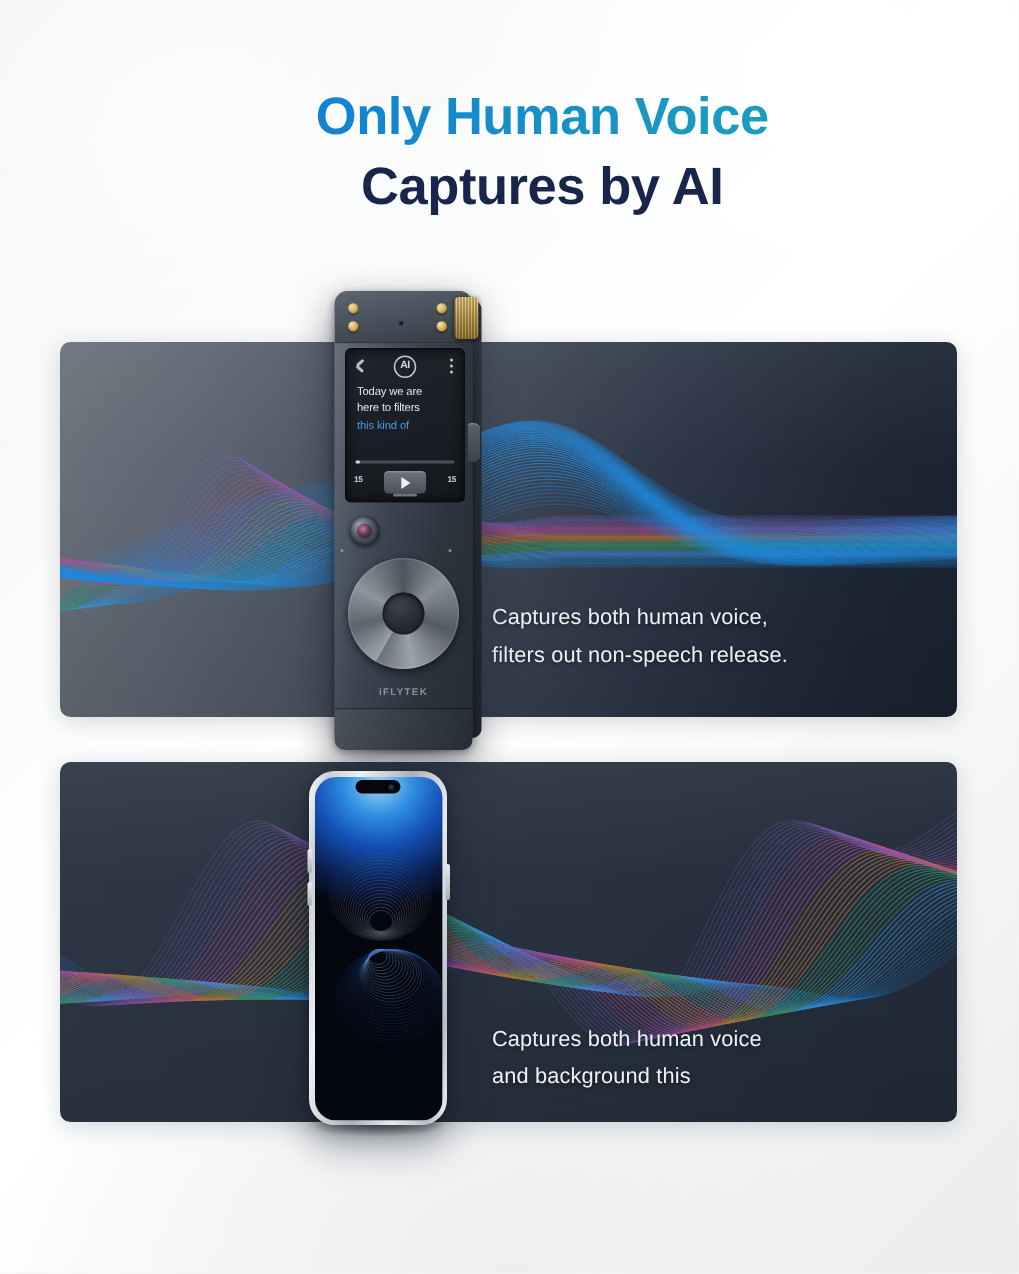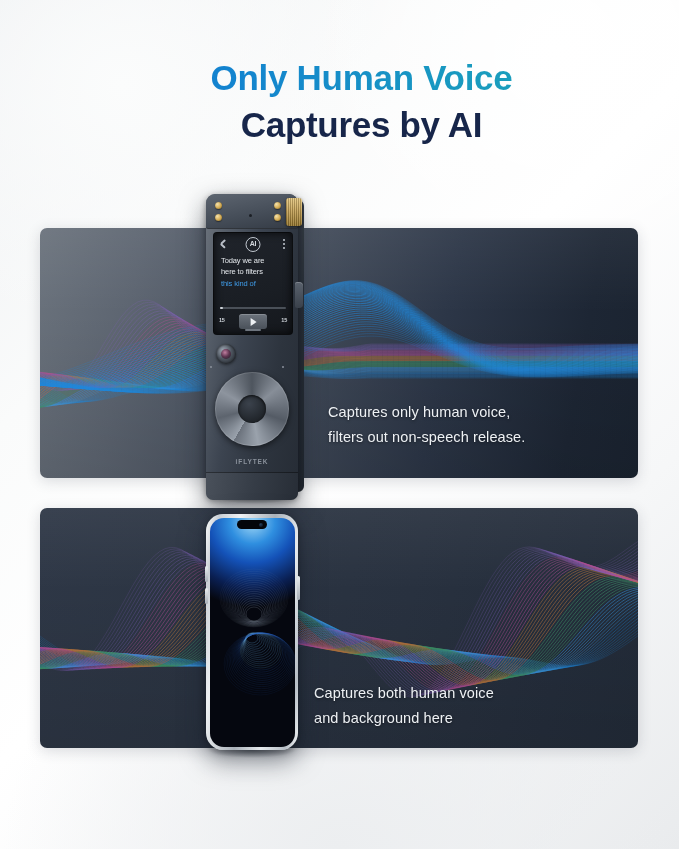--- a/index.html
+++ b/index.html
@@ -37,24 +37,24 @@
   #panel2{left:40px;top:508px;width:598px;height:240px;
     background:linear-gradient(102deg,#2e3746 0%,#2b3442 30%,#28313f 60%,#242d3b 85%,#222b38 100%);}
   .panel .sheen{position:absolute;inset:0;pointer-events:none;
     background:linear-gradient(180deg,rgba(255,255,255,.055) 0%,rgba(255,255,255,0) 34%,rgba(0,0,0,.10) 100%);}
   .wavewrap{position:absolute;inset:0;}
   .wavewrap svg{display:block;width:100%;height:100%;}
 
   .caption{position:absolute;color:#eef1f4;font-size:14.5px;line-height:1.72;
     letter-spacing:.1px;text-shadow:0 1px 3px rgba(0,0,0,.45);}
   #cap1{left:328px;top:400px;}
-  #cap2{left:314px;top:681px;}
+  #cap2{left:328px;top:681px;}
 
   
-  #recorder{position:absolute;left:198px;top:186px;width:108px;height:313px;}
+  #recorder{position:absolute;left:215px;top:186px;width:108px;height:313px;}
   .rec-body{position:absolute;left:8px;top:8px;width:92px;height:305px;border-radius:9px 9px 7px 7px;
     background:linear-gradient(100deg,#6e757e 0%,#565e69 18%,#3c4450 42%,#2d343e 70%,#262c35 100%);
     box-shadow:0 10px 26px rgba(20,26,34,.55),0 2px 6px rgba(0,0,0,.4);}
   .rec-side{position:absolute;left:96px;top:14px;width:10px;height:292px;border-radius:3px 6px 6px 3px;
     background:linear-gradient(180deg,#3b424c 0%,#2a313a 35%,#222830 100%);}
   .rec-side-btn{position:absolute;left:97px;top:96px;width:8px;height:26px;border-radius:2px 4px 4px 2px;
     background:linear-gradient(180deg,#5a626d,#3a414b);box-shadow:inset 0 1px 0 rgba(255,255,255,.22);}
   .rec-top{position:absolute;left:8px;top:8px;width:92px;height:34px;border-radius:9px 9px 2px 2px;
     background:linear-gradient(170deg,#5d6570 0%,#464e59 55%,#343b45 100%);
     border-bottom:1px solid rgba(0,0,0,.45);}
@@ -260,21 +260,21 @@
               <path d="M0.0 151.1 L5.4 150.0 L10.9 148.7 L16.3 147.3 L21.7 145.7 L27.2 144.1 L32.6 142.3 L38.1 140.4 L43.5 138.5 L48.9 136.5 L54.4 134.4 L59.8 132.2 L65.2 130.1 L70.7 127.9 L76.1 125.7 L81.5 123.5 L87.0 121.4 L92.4 119.3 L97.9 117.2 L103.3 115.2 L108.7 113.2 L114.2 111.3 L119.6 109.5 L125.0 107.8 L130.5 106.2 L135.9 104.6 L141.3 103.2 L146.8 101.8 L152.2 100.6 L157.7 99.3 L163.1 98.2 L168.5 97.1 L174.0 96.0 L179.4 94.9 L184.8 93.9 L190.3 92.8 L195.7 91.6 L201.1 90.4 L206.6 89.0 L212.0 87.6 L217.5 86.1 L222.9 84.4 L228.3 82.6 L233.8 80.6 L239.2 78.5 L244.6 76.3 L250.1 73.9 L255.5 71.5 L260.9 69.1 L266.4 66.6 L271.8 64.2 L277.3 61.9 L282.7 59.8 L288.1 57.8 L293.6 56.1 L299.0 54.7 L304.4 53.7 L309.9 53.1 L315.3 53.0 L320.7 53.2 L326.2 54.0 L331.6 55.3 L337.1 57.0 L342.5 59.2 L347.9 61.7 L353.4 64.7 L358.8 68.0 L364.2 71.6 L369.7 75.3 L375.1 79.2 L380.5 83.2 L386.0 87.2 L391.4 91.1 L396.9 94.9 L402.3 98.6 L407.7 102.0 L413.2 105.2 L418.6 108.1 L424.0 110.8 L429.5 113.1 L434.9 115.1 L440.3 116.8 L445.8 118.2 L451.2 119.4 L456.7 120.3 L462.1 120.9 L467.5 121.4 L473.0 121.6 L478.4 121.8 L483.8 121.7 L489.3 121.6 L494.7 121.4 L500.1 121.2 L505.6 120.9 L511.0 120.6 L516.5 120.2 L521.9 119.9 L527.3 119.5 L532.8 119.2 L538.2 118.9 L543.6 118.6 L549.1 118.4 L554.5 118.1 L559.9 117.9 L565.4 117.7 L570.8 117.5 L576.3 117.4 L581.7 117.3 L587.1 117.1 L592.6 117.0 L598.0 116.9" stroke="#1f8fe8" stroke-width="0.8" opacity="0.3242566127941994" fill="none"></path>
               <path d="M0.0 149.9 L5.4 148.6 L10.9 147.2 L16.3 145.7 L21.7 144.0 L27.2 142.2 L32.6 140.4 L38.1 138.4 L43.5 136.3 L48.9 134.2 L54.4 132.1 L59.8 129.9 L65.2 127.7 L70.7 125.4 L76.1 123.2 L81.5 121.0 L87.0 118.8 L92.4 116.7 L97.9 114.7 L103.3 112.7 L108.7 110.7 L114.2 108.9 L119.6 107.1 L125.0 105.5 L130.5 103.9 L135.9 102.5 L141.3 101.1 L146.8 99.9 L152.2 98.7 L157.7 97.6 L163.1 96.6 L168.5 95.6 L174.0 94.6 L179.4 93.7 L184.8 92.7 L190.3 91.7 L195.7 90.7 L201.1 89.6 L206.6 88.4 L212.0 87.0 L217.5 85.6 L222.9 84.0 L228.3 82.2 L233.8 80.3 L239.2 78.3 L244.6 76.1 L250.1 73.8 L255.5 71.4 L260.9 69.0 L266.4 66.6 L271.8 64.2 L277.3 61.8 L282.7 59.7 L288.1 57.7 L293.6 56.0 L299.0 54.6 L304.4 53.5 L309.9 52.8 L315.3 52.6 L320.7 52.8 L326.2 53.6 L331.6 54.8 L337.1 56.4 L342.5 58.5 L347.9 61.1 L353.4 64.0 L358.8 67.2 L364.2 70.7 L369.7 74.4 L375.1 78.3 L380.5 82.2 L386.0 86.2 L391.4 90.1 L396.9 93.9 L402.3 97.5 L407.7 100.9 L413.2 104.1 L418.6 107.0 L424.0 109.6 L429.5 111.9 L434.9 113.9 L440.3 115.6 L445.8 117.0 L451.2 118.1 L456.7 119.0 L462.1 119.7 L467.5 120.1 L473.0 120.4 L478.4 120.6 L483.8 120.6 L489.3 120.5 L494.7 120.3 L500.1 120.1 L505.6 119.8 L511.0 119.5 L516.5 119.2 L521.9 118.9 L527.3 118.6 L532.8 118.3 L538.2 118.0 L543.6 117.7 L549.1 117.5 L554.5 117.3 L559.9 117.1 L565.4 116.9 L570.8 116.7 L576.3 116.6 L581.7 116.5 L587.1 116.4 L592.6 116.3 L598.0 116.2" stroke="#1f8fe8" stroke-width="0.8" opacity="0.2800000000000001" fill="none"></path>
             </g>
         </g>
       </svg>
     </div>
     <div class="sheen"></div>
   </div>
 
   <div class="caption" id="cap1">
-    <div>Captures only human voice,</div>
+    <div>Captures both human voice,</div>
     <div>filters out non-speech release.</div>
   </div>
 
   <div class="panel" id="panel2">
     <div class="wavewrap">
       <svg viewBox="0 0 598 240" preserveAspectRatio="none">
         <g fill="none" stroke-width="0.8" opacity="0.9">
           <g id="p2mix">
               <path d="M0.0 128.0 L5.4 131.9 L10.9 135.6 L16.3 139.3 L21.7 142.6 L27.2 145.7 L32.6 148.5 L38.1 150.8 L43.5 152.7 L48.9 154.2 L54.4 155.3 L59.8 156.0 L65.2 156.2 L70.7 156.1 L76.1 155.8 L81.5 155.2 L87.0 154.4 L92.4 153.6 L97.9 152.7 L103.3 151.9 L108.7 151.1 L114.2 150.5 L119.6 150.2 L125.0 150.0 L130.5 150.0 L135.9 150.3 L141.3 150.8 L146.8 151.6 L152.2 152.4 L157.7 153.4 L163.1 154.5 L168.5 155.6 L174.0 156.6 L179.4 157.5 L184.8 158.2 L190.3 158.7 L195.7 158.9 L201.1 158.7 L206.6 158.3 L212.0 157.4 L217.5 156.2 L222.9 154.7 L228.3 152.9 L233.8 150.8 L239.2 148.5 L244.6 146.0 L250.1 143.5 L255.5 141.0 L260.9 138.5 L266.4 136.2 L271.8 134.2 L277.3 132.4 L282.7 131.0 L288.1 130.0 L293.6 129.4 L299.0 129.2 L304.4 129.5 L309.9 130.3 L315.3 131.4 L320.7 133.0 L326.2 134.8 L331.6 136.9 L337.1 139.1 L342.5 141.5 L347.9 143.9 L353.4 146.3 L358.8 148.5 L364.2 150.6 L369.7 152.4 L375.1 153.9 L380.5 155.1 L386.0 156.0 L391.4 156.5 L396.9 156.7 L402.3 156.6 L407.7 156.2 L413.2 155.6 L418.6 154.8 L424.0 153.9 L429.5 153.0 L434.9 152.0 L440.3 151.1 L445.8 150.3 L451.2 149.7 L456.7 149.3 L462.1 149.1 L467.5 149.2 L473.0 149.5 L478.4 150.1 L483.8 150.8 L489.3 151.7 L494.7 152.8 L500.1 153.8 L505.6 154.9 L511.0 155.9 L516.5 156.7 L521.9 157.3 L527.3 157.7 L532.8 157.7 L538.2 157.3 L543.6 156.5 L549.1 155.2 L554.5 153.5 L559.9 151.4 L565.4 148.8 L570.8 145.9 L576.3 142.7 L581.7 139.2 L587.1 135.5 L592.6 131.6 L598.0 127.8" stroke="#1f8fe8" stroke-width="0.75" opacity="0.26" fill="none"></path>
               <path d="M0.0 129.6 L5.4 133.6 L10.9 137.4 L16.3 141.0 L21.7 144.4 L27.2 147.4 L32.6 150.0 L38.1 152.2 L43.5 153.9 L48.9 155.2 L54.4 156.0 L59.8 156.4 L65.2 156.5 L70.7 156.2 L76.1 155.6 L81.5 154.9 L87.0 154.0 L92.4 153.1 L97.9 152.1 L103.3 151.3 L108.7 150.6 L114.2 150.1 L119.6 149.8 L125.0 149.7 L130.5 149.9 L135.9 150.3 L141.3 150.9 L146.8 151.8 L152.2 152.8 L157.7 153.8 L163.1 154.9 L168.5 156.0 L174.0 157.0 L179.4 157.8 L184.8 158.4 L190.3 158.7 L195.7 158.7 L201.1 158.4 L206.6 157.6 L212.0 156.5 L217.5 155.1 L222.9 153.3 L228.3 151.2 L233.8 148.9 L239.2 146.3 L244.6 143.7 L250.1 141.0 L255.5 138.4 L260.9 135.9 L266.4 133.7 L271.8 131.7 L277.3 130.0 L282.7 128.8 L288.1 127.9 L293.6 127.6 L299.0 127.7 L304.4 128.3 L309.9 129.3 L315.3 130.7 L320.7 132.5 L326.2 134.6 L331.6 136.9 L337.1 139.3 L342.5 141.8 L347.9 144.3 L353.4 146.7 L358.8 149.0 L364.2 151.0 L369.7 152.7 L375.1 154.2 L380.5 155.2 L386.0 156.0 L391.4 156.3 L396.9 156.4 L402.3 156.1 L407.7 155.6 L413.2 154.9 L418.6 154.0 L424.0 153.0 L429.5 152.0 L434.9 151.1 L440.3 150.2 L445.8 149.6 L451.2 149.1 L456.7 148.8 L462.1 148.8 L467.5 149.1 L473.0 149.6 L478.4 150.3 L483.8 151.2 L489.3 152.3 L494.7 153.4 L500.1 154.6 L505.6 155.7 L511.0 156.7 L516.5 157.5 L521.9 158.0 L527.3 158.2 L532.8 158.0 L538.2 157.4 L543.6 156.3 L549.1 154.8 L554.5 152.8 L559.9 150.3 L565.4 147.5 L570.8 144.3 L576.3 140.7 L581.7 137.0 L587.1 133.1 L592.6 129.1 L598.0 125.1" stroke="#1f8fe8" stroke-width="0.75" opacity="0.288544405431384" fill="none"></path>
@@ -334,21 +334,21 @@
               <path d="M0.0 154.5 L5.4 157.5 L10.9 160.0 L16.3 161.8 L21.7 162.7 L27.2 162.5 L32.6 161.1 L38.1 158.5 L43.5 154.5 L48.9 149.3 L54.4 142.8 L59.8 135.2 L65.2 126.7 L70.7 117.5 L76.1 107.8 L81.5 97.8 L87.0 87.9 L92.4 78.2 L97.9 69.2 L103.3 61.0 L108.7 53.9 L114.2 48.0 L119.6 43.6 L125.0 40.7 L130.5 39.4 L135.9 39.7 L141.3 41.6 L146.8 44.9 L152.2 49.6 L157.7 55.4 L163.1 62.0 L168.5 69.4 L174.0 77.2 L179.4 85.1 L184.8 92.9 L190.3 100.4 L195.7 107.3 L201.1 113.5 L206.6 118.7 L212.0 123.0 L217.5 126.3 L222.9 128.4 L228.3 129.6 L233.8 129.9 L239.2 129.3 L244.6 128.2 L250.1 126.6 L255.5 124.7 L260.9 122.9 L266.4 121.3 L271.8 120.0 L277.3 119.4 L282.7 119.4 L288.1 120.4 L293.6 122.3 L299.0 125.1 L304.4 128.8 L309.9 133.5 L315.3 138.9 L320.7 144.9 L326.2 151.3 L331.6 157.9 L337.1 164.4 L342.5 170.7 L347.9 176.4 L353.4 181.3 L358.8 185.1 L364.2 187.7 L369.7 188.9 L375.1 188.6 L380.5 186.8 L386.0 183.3 L391.4 178.2 L396.9 171.7 L402.3 163.8 L407.7 154.7 L413.2 144.7 L418.6 133.9 L424.0 122.7 L429.5 111.3 L434.9 100.1 L440.3 89.3 L445.8 79.1 L451.2 69.7 L456.7 61.5 L462.1 54.4 L467.5 48.6 L473.0 44.2 L478.4 41.2 L483.8 39.5 L489.3 38.9 L494.7 39.5 L500.1 40.9 L505.6 43.0 L511.0 45.6 L516.5 48.5 L521.9 51.3 L527.3 54.0 L532.8 56.2 L538.2 57.9 L543.6 58.9 L549.1 59.1 L554.5 58.5 L559.9 57.1 L565.4 54.9 L570.8 52.0 L576.3 48.6 L581.7 44.8 L587.1 40.9 L592.6 37.0 L598.0 33.4" stroke="#8a63c8" stroke-width="0.75" opacity="0.26000000000000006" fill="none"></path>
             </g>
         </g>
       </svg>
     </div>
     <div class="sheen"></div>
   </div>
 
   <div class="caption" id="cap2">
     <div>Captures both human voice</div>
-    <div>and background here</div>
+    <div>and background this</div>
   </div>
 
   <div id="recorder">
     <div class="rec-shadow"></div>
     <div class="rec-side"></div>
     <div class="rec-body"></div>
     <div class="rec-top"></div>
     <div class="mic" style="left:17px;top:16px;"></div>
     <div class="mic" style="left:17px;top:28px;"></div>
     <div class="mic" style="left:76px;top:16px;"></div>

